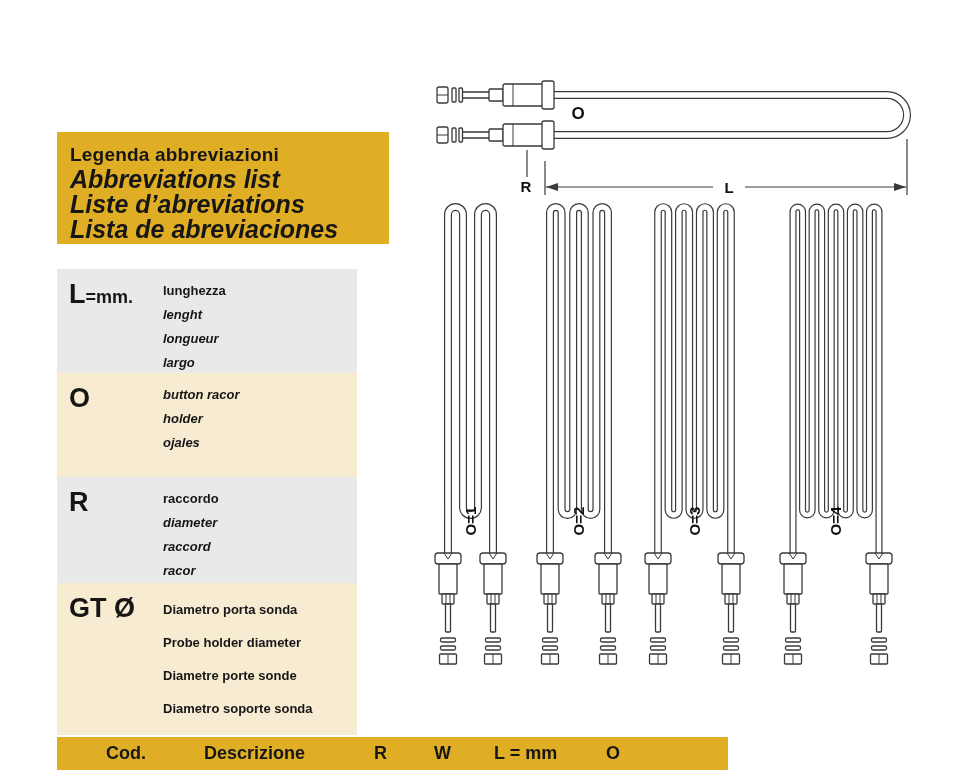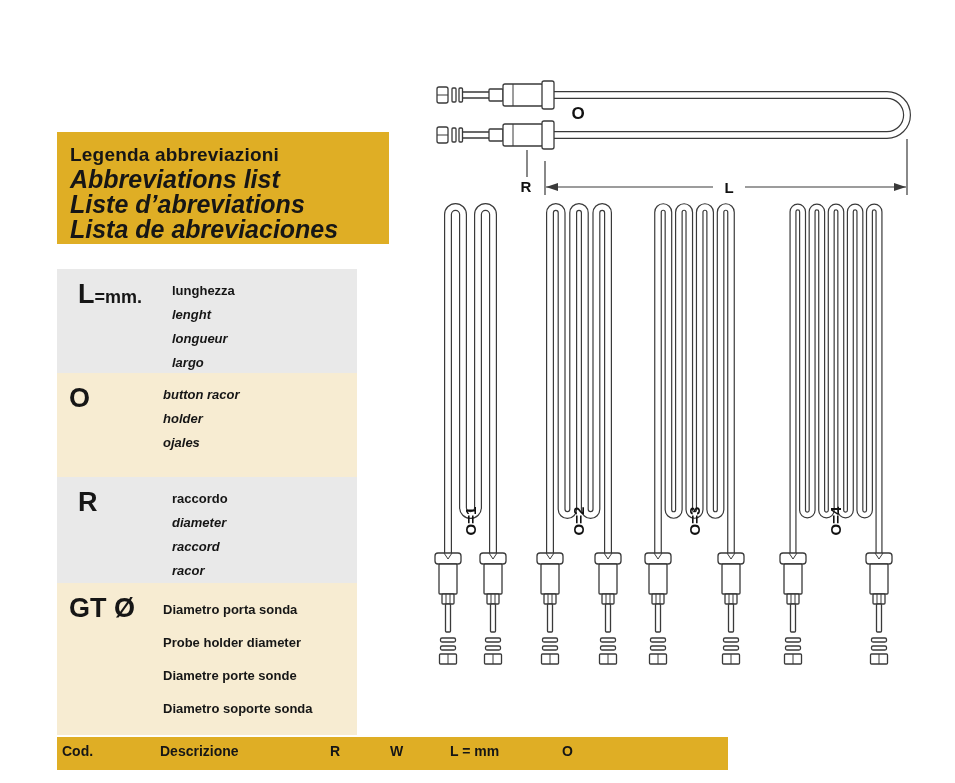--- a/index.html
+++ b/index.html
@@ -22,41 +22,41 @@
   #legend-header .title {
     font-size: 19px; font-weight: bold; line-height: 25px; letter-spacing: .2px;
   }
   #legend-header .subtitle {
     font-size: 25px; font-weight: bold; font-style: italic; line-height: 25px;
   }
 
   
   #abbr-table { left: 57px; top: 269px; width: 300px; }
   .abbr-row { display: flex; width: 100%; }
-  .abbr-row.shade-gray  { background: var(--gray); padding-left: 9px; }
+  .abbr-row.shade-gray  { background: var(--gray); }
   .abbr-row.shade-cream { background: var(--cream); }
   .abbr-cell-key {
     width: 106px; flex: 0 0 106px; padding: 10px 0 0 12px;
     font-weight: bold; font-size: 27px; line-height: 30px;
   }
   .abbr-key-small { font-size: 18px; font-weight: bold; }
   .abbr-cell-terms { flex: 1 1 auto; padding: 10px 0 8px 0; }
   .term { font-size: 13px; font-weight: bold; }
   .term.italic { font-style: italic; }
   .terms-normal .term { line-height: 24px; }
   .terms-wide   .term { line-height: 33px; }
 
   
   #footer-bar {
     left: 57px; top: 737px; width: 671px; height: 33px;
     background: var(--gold);
   }
   .footer-col {
     position: absolute; top: 6px;
-    font-size: 14px; font-weight: bold; white-space: nowrap;
+    font-size: 18px; font-weight: bold; white-space: nowrap; margin-left: 44px;
   }
 
   
   #drawing { left: 425px; top: 55px; width: 530px; height: 632px; }
   #drawing svg { width: 100%; height: 100%; display: block; }
   text.draw-label {
     font-family: "Liberation Sans", sans-serif;
     font-weight: bold; fill: #111111;
   }
 </style>

